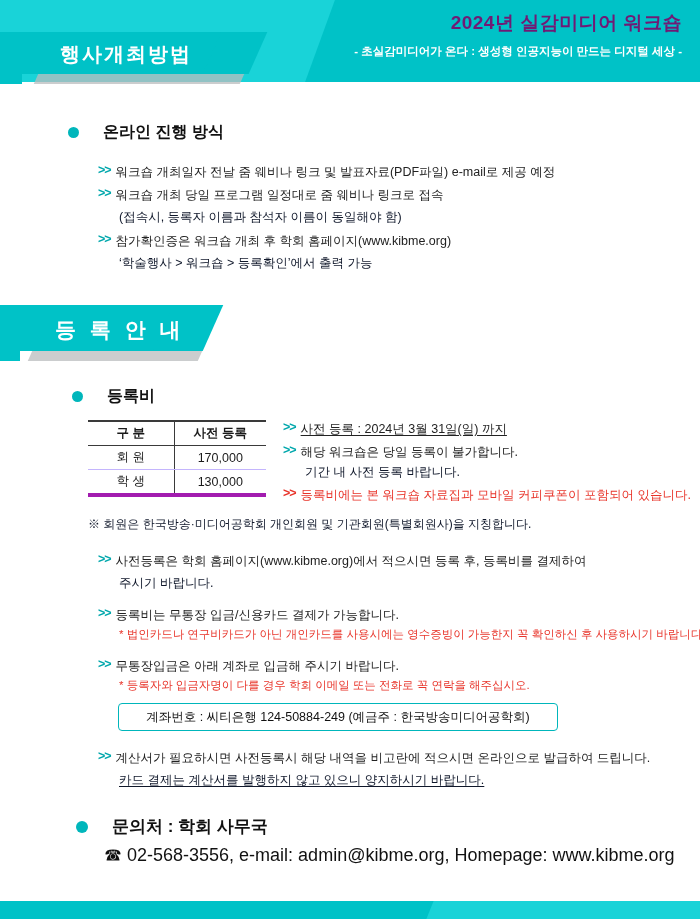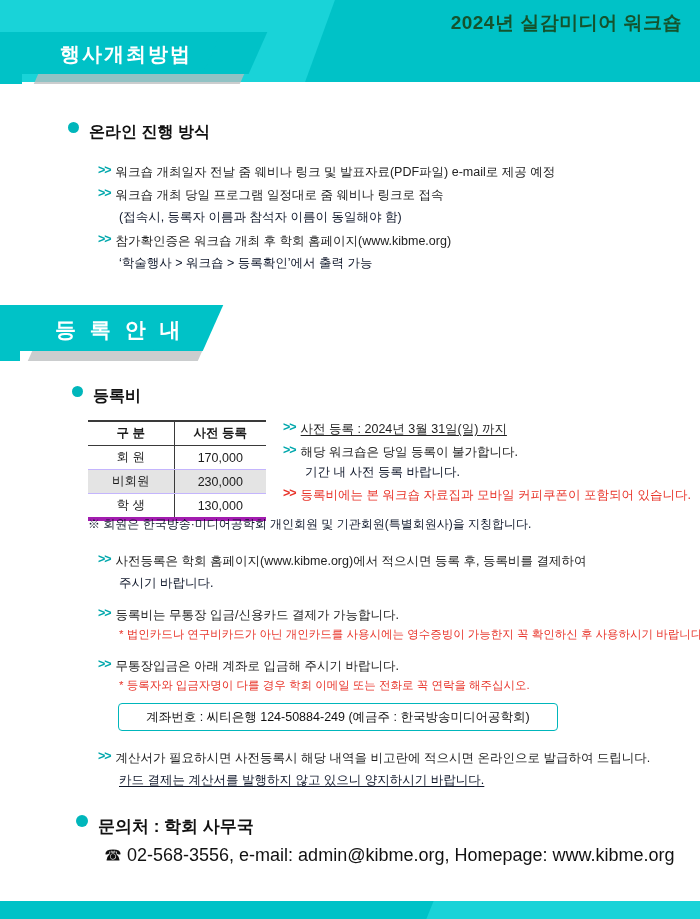--- a/index.html
+++ b/index.html
@@ -28,21 +28,21 @@
     top: 0; left: 0;
     width: 360px; height: 82px;
     background: #19d3d8;
     transform: skewX(-20deg) translateX(-40px);
   }
   .header-title {
     position: absolute;
     right: 18px;
     top: 10px;
     text-align: left;
-    color: #14532d;
+    color: #701a75;
     font-size: 19px;
     font-weight: bold;
     letter-spacing: 0.5px;
   }
   .header-sub {
     position: absolute;
     right: 18px;
     top: 44px;
     text-align: right;
     color: #ffffff;
@@ -105,22 +105,22 @@
   }
   #tab2-accent {
     position: absolute; left: 0; top: 351px; width: 20px; height: 10px;
     background: #00c2c7;
   }
 
   
   .bullet-head {
     position: absolute;
     display: flex;
-    align-items: flex-start;
-    gap: 10px;
+    align-items: center;
+    gap: 24px;
     font-size: 16px;
     font-weight: bold;
     color: #111;
   }
   .dot {
     width: 11px; height: 11px;
     border-radius: 50%;
     background: #00b6bb;
     display: inline-block;
     flex: 0 0 auto;
@@ -214,20 +214,21 @@
     background: #19d3d8;
     transform: skewX(-22deg);
   }
 </style>
 </head>
 <body>
 
 <div class="header-band">
   <div class="diag-light"></div>
   <div class="header-title">2024년  실감미디어 워크숍</div>
+  <div class="header-sub">- 초실감미디어가 온다 : 생성형 인공지능이 만드는 디지털 세상 -</div>
 </div>
 
 <div id="tab1-shadow"></div>
 <div id="tab1-accent"></div>
 <div id="tab1-bar"></div>
 <div id="tab1-tail"></div>
 <div id="tab1-text">행사개최방법</div>
 
 <div class="bullet-head" style="left:68px; top:122px;">
   <span class="dot"></span>
@@ -266,24 +267,20 @@
       <th class="col1">구  분</th>
       <th class="col2">사전 등록</th>
     </tr>
   </thead>
   <tbody>
     <tr>
       <td class="col1">회  원</td>
       <td class="col2">170,000</td>
     </tr>
     <tr>
-      <td class="col1 shade">비회원</td>
-      <td class="col2 shade">230,000</td>
-    </tr>
-    <tr>
       <td class="col1">학  생</td>
       <td class="col2">130,000</td>
     </tr>
   </tbody>
 </table>
 
 <div class="line" style="left:283px; top:420px;">
   <span class="arrow">&gt;&gt;</span>
   <span class="txt u">사전 등록 : 2024년 3월 31일(일) 까지</span>
 </div>

